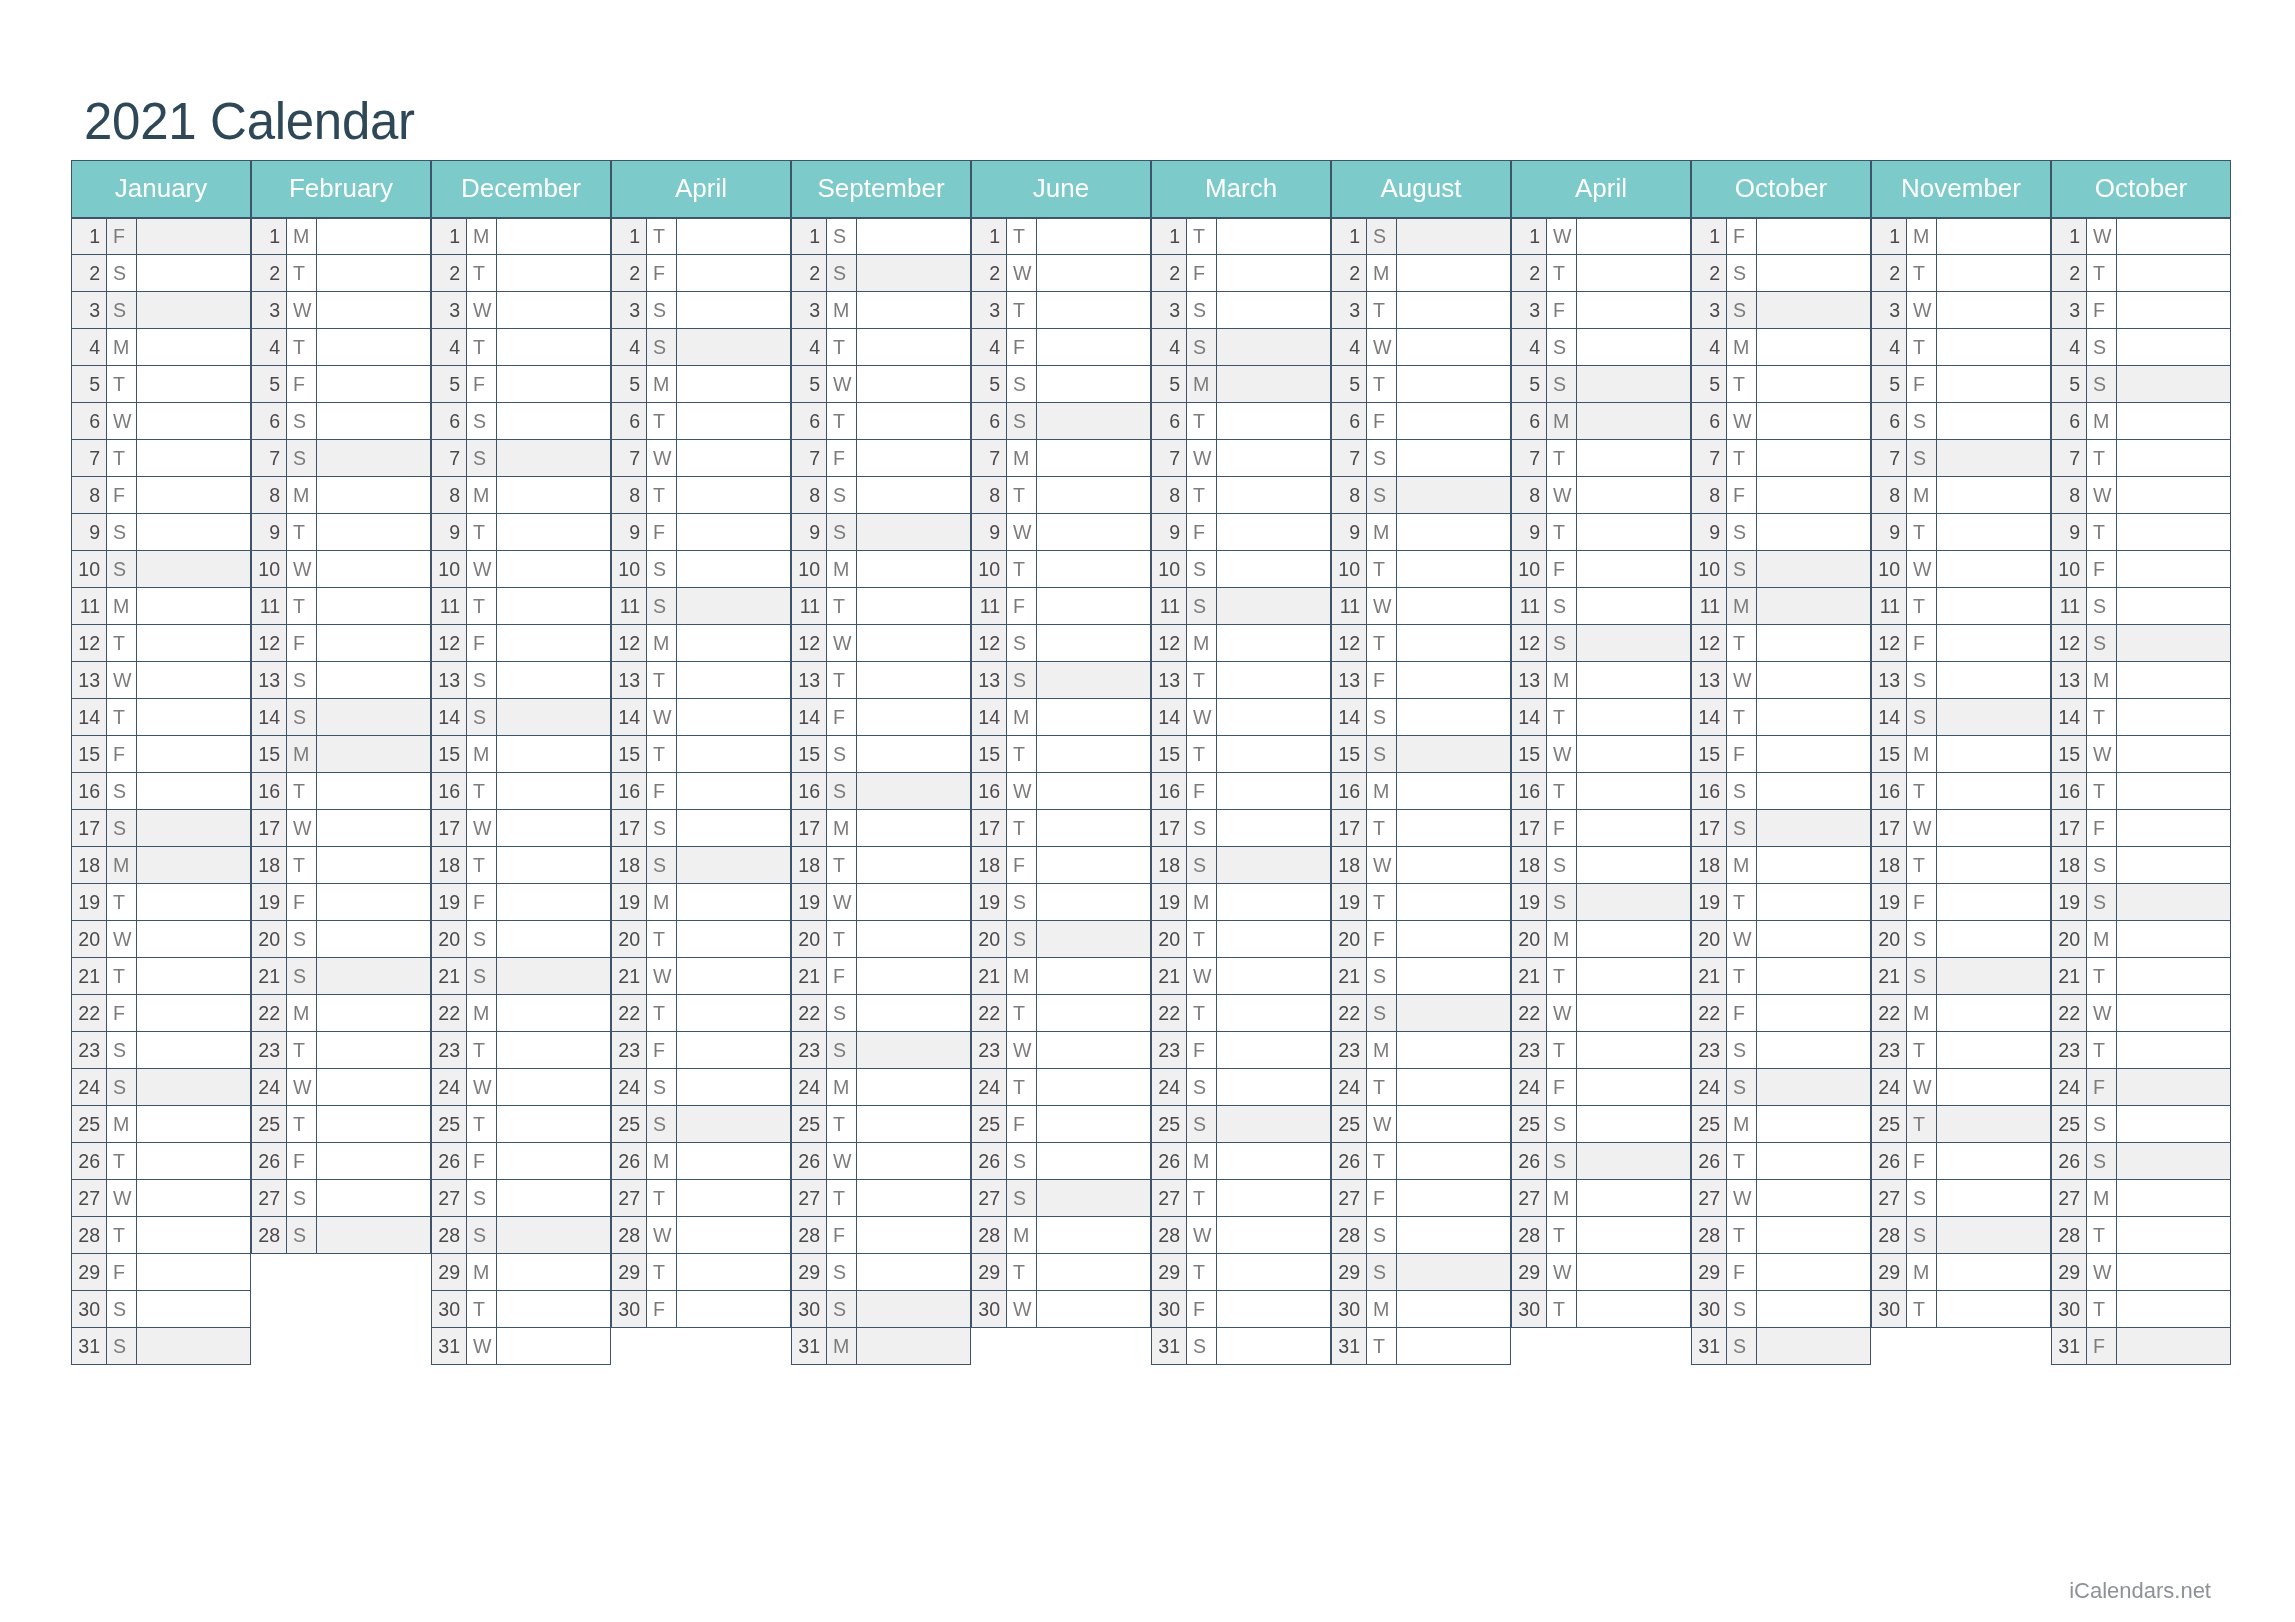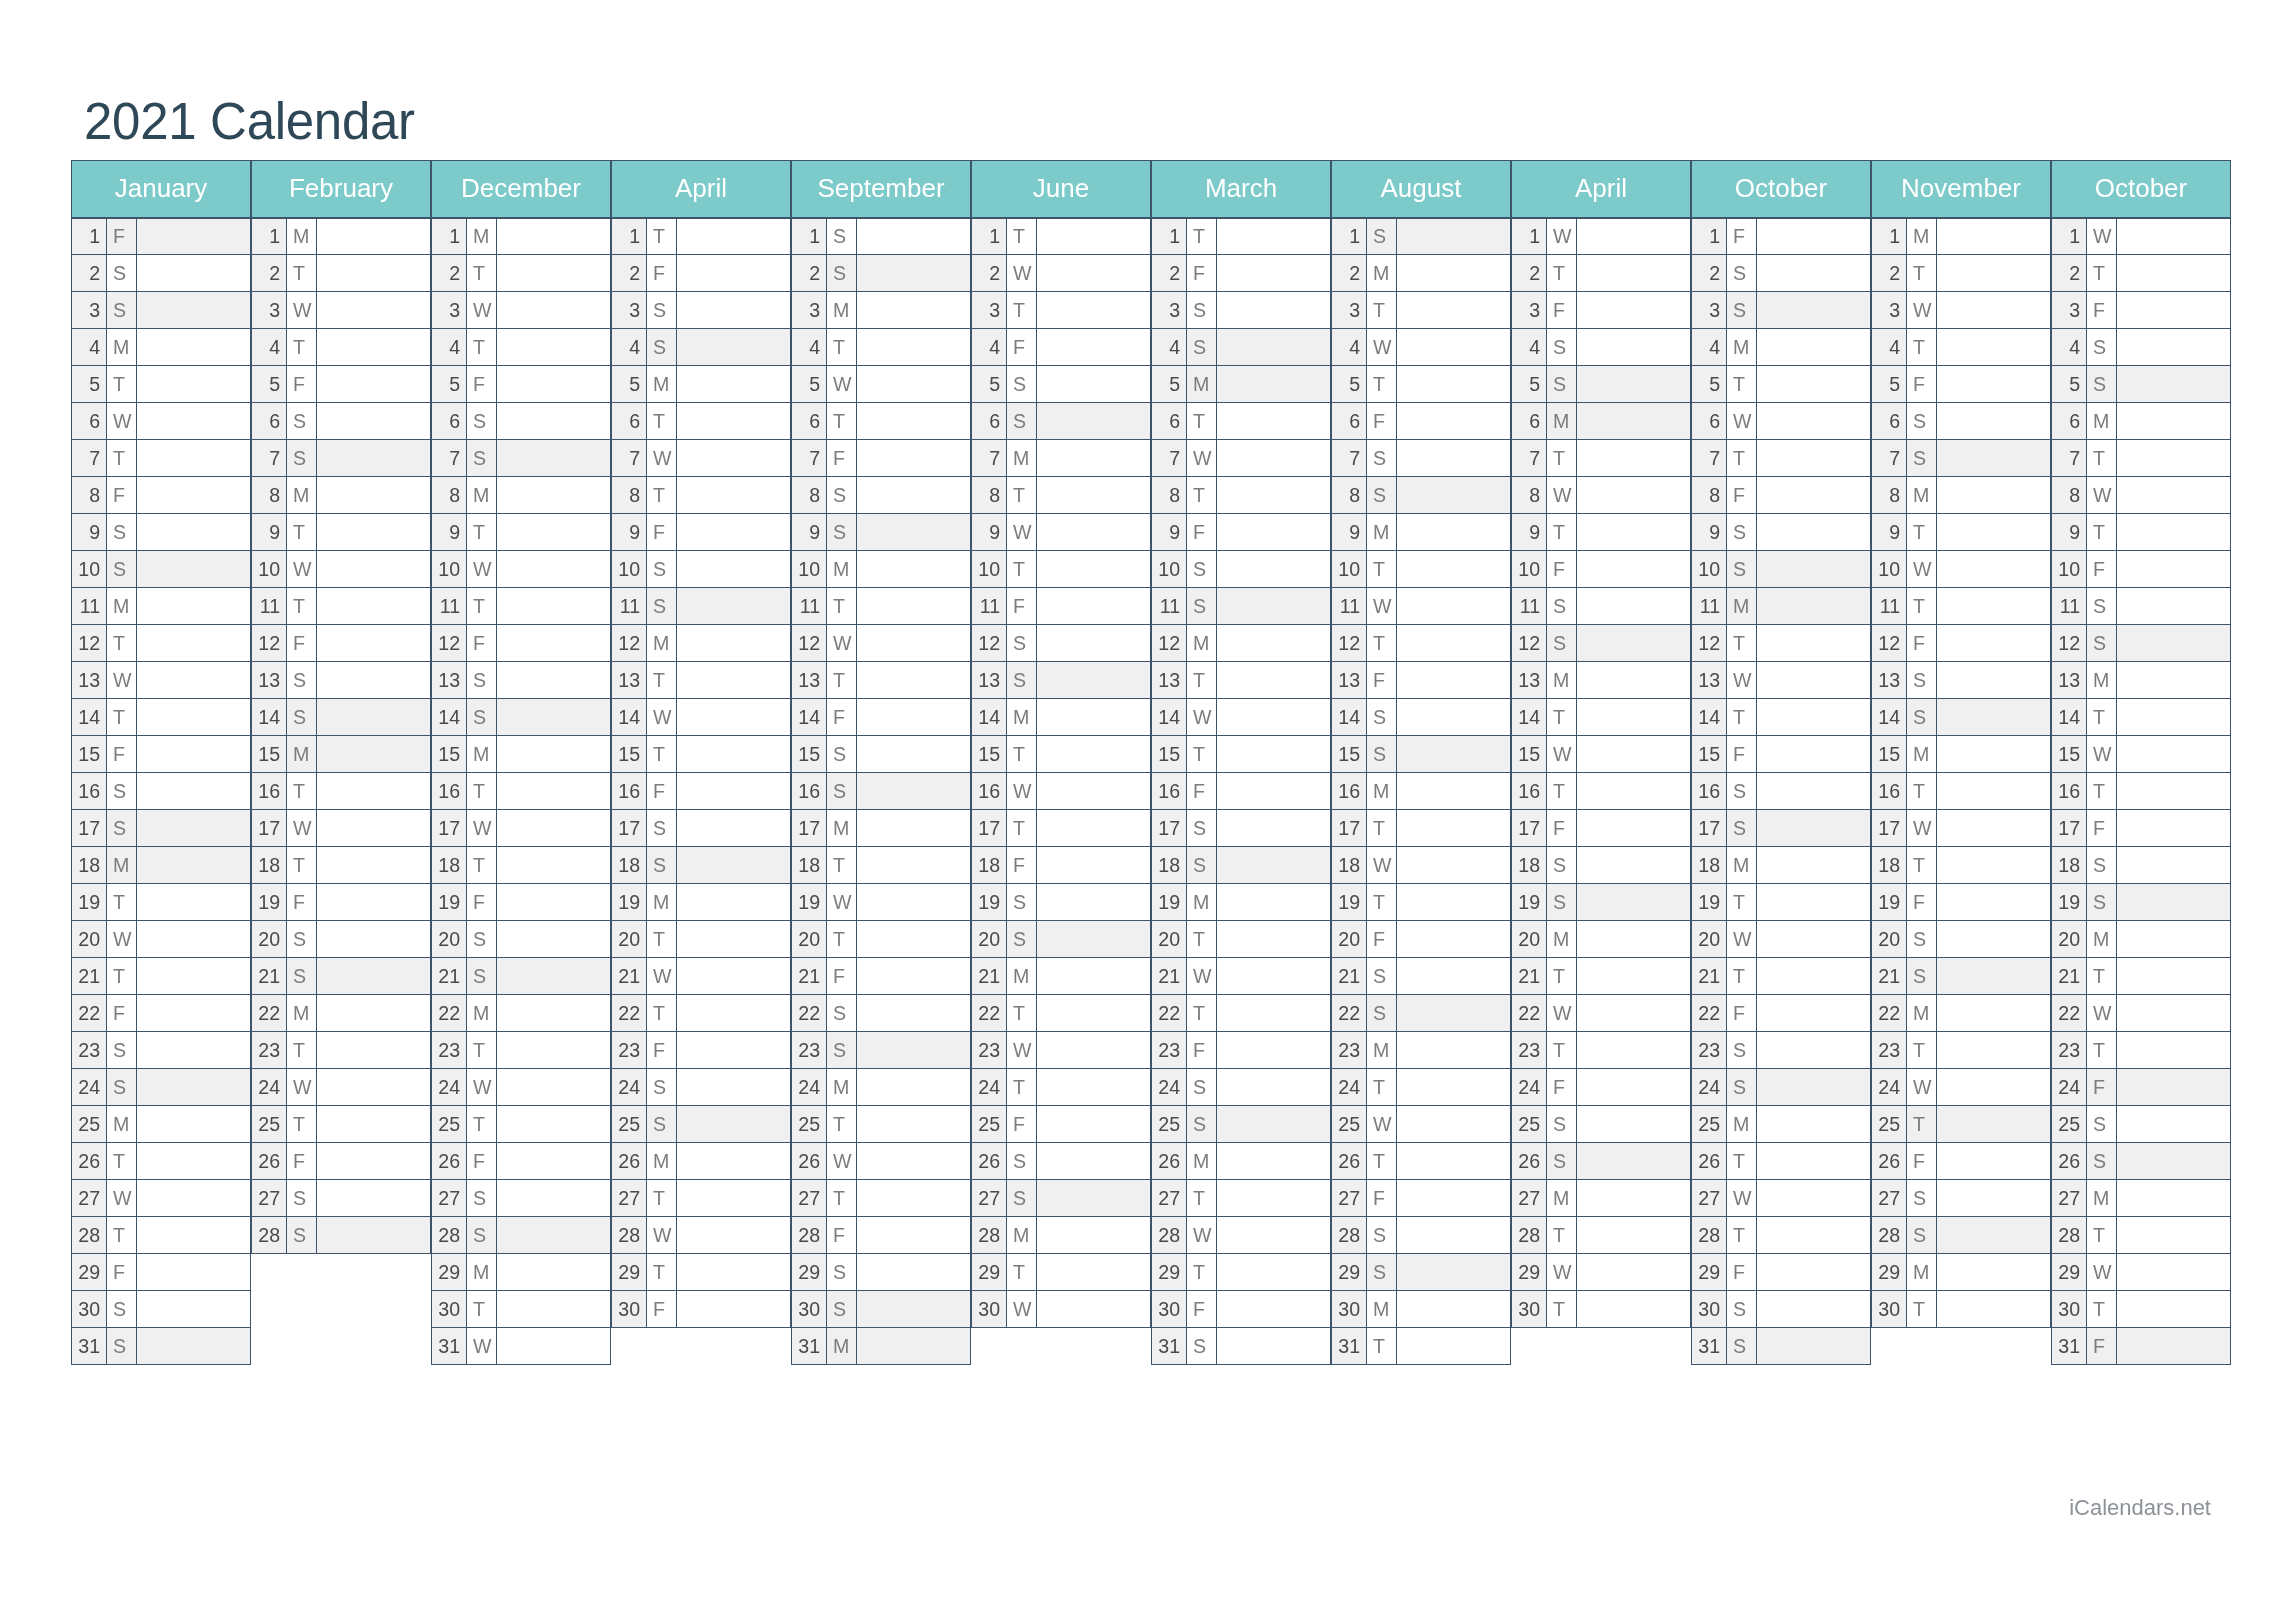--- a/index.html
+++ b/index.html
@@ -134,21 +134,21 @@
   .day-row.blank .cell-dow,
   .day-row.blank .cell-note {
     border: 0;
     background: transparent;
   }
 
   
   .footer {
     position: absolute;
     right: 84px;
-    top: 1495px;
+    top: 1578px;
     font-size: 22px;
     color: #8c9298;
     white-space: nowrap;
   }
 </style>
 </head>
 <body>
 
 <div class="page">
 

